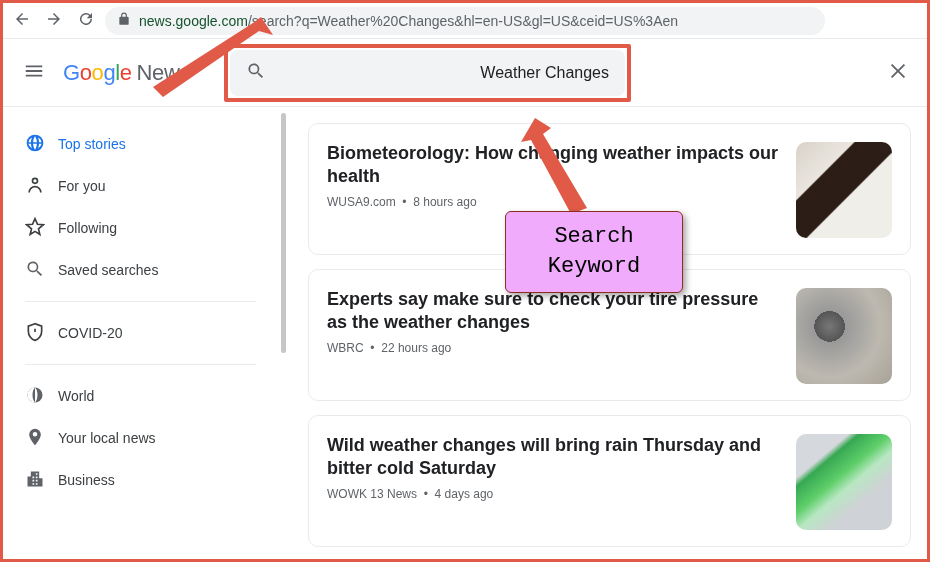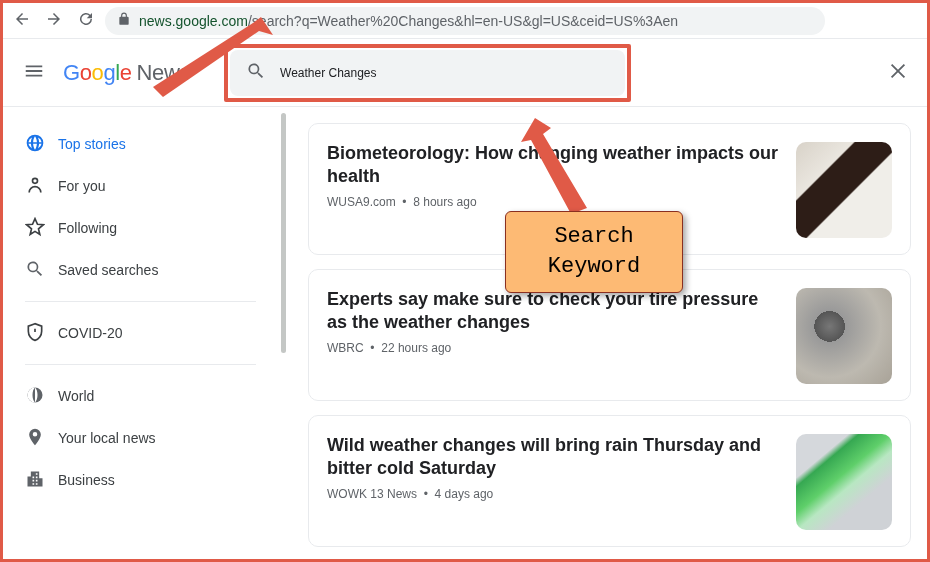--- a/index.html
+++ b/index.html
@@ -16,21 +16,21 @@
   
   .app-header{height:68px;display:flex;align-items:center;padding:0 20px;border-bottom:1px solid #e8eaed;position:relative;}
   .hamburger{margin-right:18px;cursor:pointer;}
   .hamburger svg{width:22px;height:22px;fill:#5f6368;}
   .logo{font-size:22px;letter-spacing:-.4px;display:flex;align-items:baseline;margin-right:40px;}
   .g-b{color:#4285F4;}.g-r{color:#EA4335;}.g-y{color:#FBBC05;}.g-g{color:#34A853;}
   .logo-news{color:#5f6368;margin-left:5px;font-size:22px;}
   .search-wrap{flex:1;display:flex;justify-content:flex-start;}
   .search-box{flex:1;max-width:395px;height:46px;background:#f1f3f4;border-radius:8px;display:flex;align-items:center;padding:0 16px;gap:14px;position:relative;}
   .search-box svg{width:20px;height:20px;fill:#5f6368;}
-  .search-input{border:none;background:transparent;font-size:12px;color:#202124;width:100%;outline:none;}
+  .search-input{border:none;background:transparent;font-size:16px;color:#202124;width:100%;outline:none;text-align:right;}
   .search-highlight{position:absolute;top:-6px;left:-6px;right:-6px;bottom:-6px;border:4px solid #e05a47;border-radius:2px;pointer-events:none;}
   .clear-x{position:absolute;right:18px;cursor:pointer;}
   .clear-x svg{width:22px;height:22px;stroke:#5f6368;}
   
   .main{display:flex;height:calc(100% - 36px - 68px);}
   .sidebar{width:275px;padding:16px 0;overflow:hidden;}
   .side-item{height:42px;display:flex;align-items:center;padding:0 22px;gap:13px;font-size:14px;color:#3c4043;cursor:pointer;border-radius:0 21px 21px 0;}
   .side-item.active{color:#1a73e8;}
   .side-item svg{width:20px;height:20px;fill:#5f6368;flex-shrink:0;}
   .side-item.active svg{fill:#1a73e8;}
@@ -41,21 +41,21 @@
   .card{border:1px solid #e8eaed;border-radius:10px;padding:18px 18px 16px;margin-bottom:14px;display:flex;gap:16px;align-items:flex-start;justify-content:space-between;}
   .card-text{flex:1;}
   .card h3{font-size:18px;line-height:1.3;color:#202124;margin-bottom:6px;font-weight:600;}
   .meta{font-size:12px;color:#5f6368;}
   .meta .src{color:#5f6368;}
   .thumb{width:96px;height:96px;border-radius:10px;flex-shrink:0;}
   .thumb1{background:linear-gradient(135deg,#d8d2c8 0%,#eae6df 30%,#2d1d17 31%,#2d1d17 55%,#f0eee9 56%);}
   .thumb2{background:radial-gradient(circle at 35% 40%,#777 0%,#555 18%,#999 18%,#bdb9b0 60%,#a8a297 100%);}
   .thumb3{background:linear-gradient(140deg,#d5d8dc 0%,#d5d8dc 25%,#36a852 30%,#5fcf6a 45%,#b8e7c2 55%,#cfd2d6 70%),linear-gradient(45deg,#36459c 25%,transparent 25%);}
   
-  .anno-box{position:absolute;left:502px;top:208px;width:178px;height:82px;background:#fdba74;border:1px solid #8a2f20;border-radius:6px;box-shadow:3px 3px 6px rgba(0,0,0,.35);color:#000;font-family:"Courier New",monospace;font-size:22px;text-align:center;display:flex;flex-direction:column;justify-content:center;line-height:1.35;z-index:50;}
+  .anno-box{position:absolute;left:502px;top:208px;width:178px;height:82px;background:#f0abfc;border:1px solid #8a2f20;border-radius:6px;box-shadow:3px 3px 6px rgba(0,0,0,.35);color:#000;font-family:"Courier New",monospace;font-size:22px;text-align:center;display:flex;flex-direction:column;justify-content:center;line-height:1.35;z-index:50;}
   .arrow{position:absolute;z-index:40;pointer-events:none;}
 </style>
 </head>
 <body>
 
 <div class="chrome-bar">
   <div class="nav-icons">
     <span><svg viewBox="0 0 24 24">
           <path d="M20 11H7.8l5.6-5.6L12 4l-8 8 8 8 1.4-1.4L7.8 13H20z"></path>
         </svg></span>

